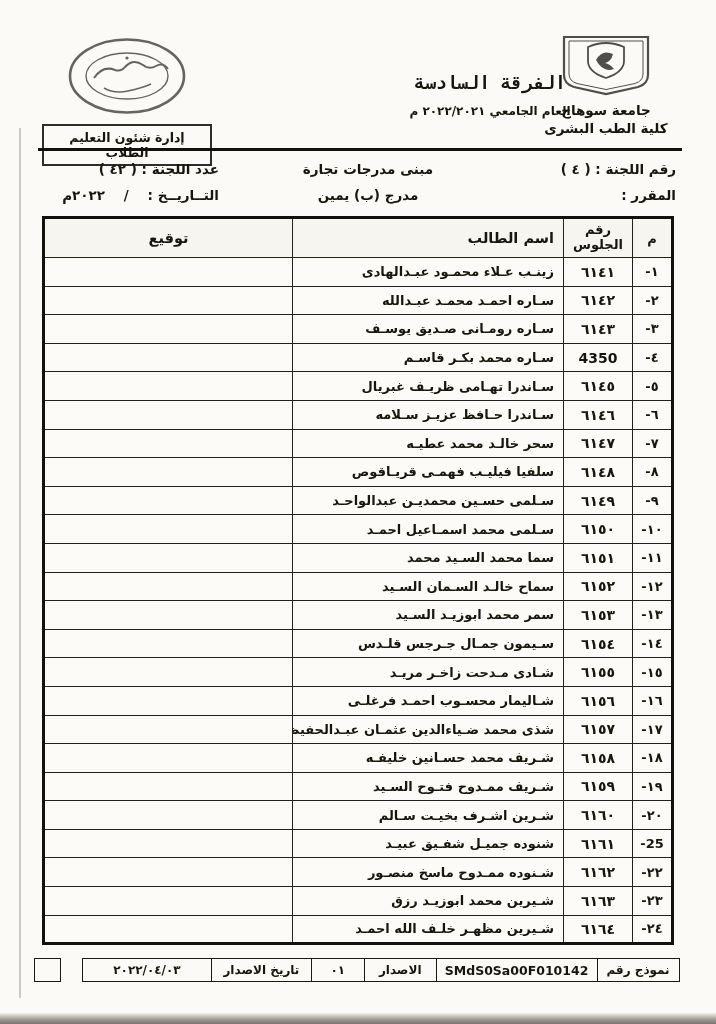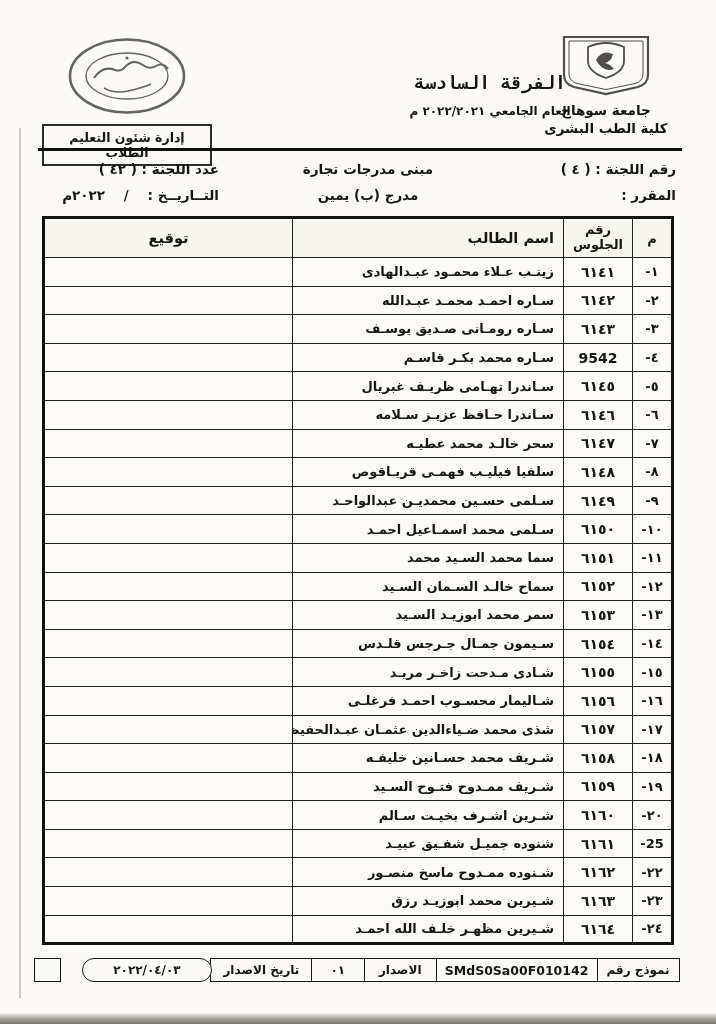--- a/index.html
+++ b/index.html
@@ -63,21 +63,21 @@
   }
   .fbox{
     border:1.6px solid #1a1a15;display:flex;align-items:center;justify-content:center;
     padding:0 6px;background:#fbfaf6;margin-left:-1.6px;white-space:nowrap;
   }
   .fbox.code{direction:ltr;font-size:12.5px;width:148px;}
   .fbox.w-form{width:70px;}
   .fbox.w-issue{width:60px;}
   .fbox.w-issueno{width:40px;}
   .fbox.w-datelabel{width:88px;}
-  .fbox.w-date{width:116px;direction:ltr;border-radius:12px;}
+  .fbox.w-date{width:116px;direction:ltr;}
   .fspacer{flex:1;}
   .fbox.endbox{width:13px;margin-left:0;}
   
   .scan-left{position:absolute;left:19px;top:128px;bottom:26px;width:2px;background:#b5b3ad;opacity:.7;}
   .scan-bottom{position:absolute;left:0;right:0;bottom:0;height:11px;
     background:linear-gradient(to bottom,#f0efe9 0%,#8b897f 55%,#56544c 100%);opacity:.8;}
 </style>
 </head>
 <body>
 
@@ -150,21 +150,21 @@
           <td class="c-sign"></td>
         </tr>
         <tr>
           <td class="c-serial">٣-</td>
           <td class="c-seat">٦١٤٣</td>
           <td class="c-name">سـاره رومـانى صـديق يوسـف</td>
           <td class="c-sign"></td>
         </tr>
         <tr>
           <td class="c-serial">٤-</td>
-          <td class="c-seat">9542</td>
+          <td class="c-seat">4350</td>
           <td class="c-name">سـاره محمد بكـر قاسـم</td>
           <td class="c-sign"></td>
         </tr>
         <tr>
           <td class="c-serial">٥-</td>
           <td class="c-seat">٦١٤٥</td>
           <td class="c-name">سـاندرا تهـامى ظريـف غبريال</td>
           <td class="c-sign"></td>
         </tr>
         <tr>

